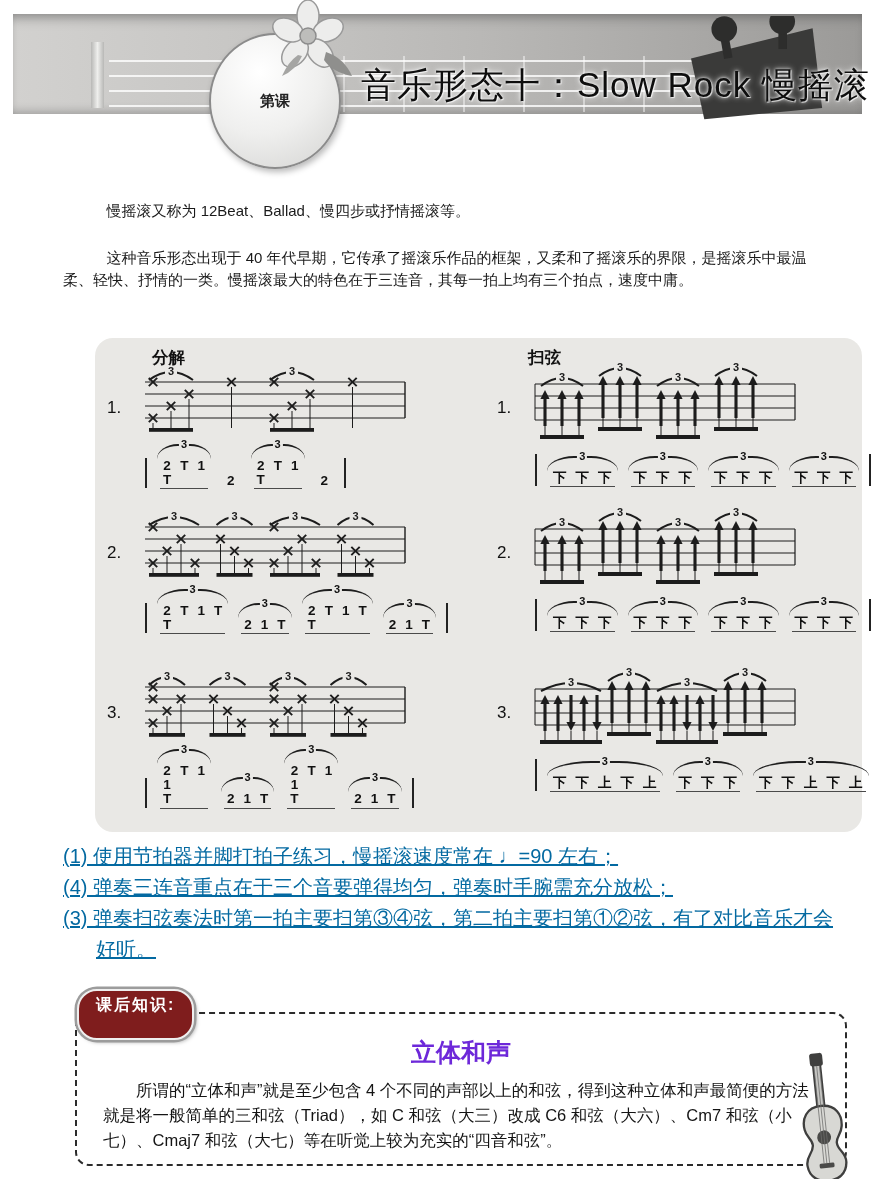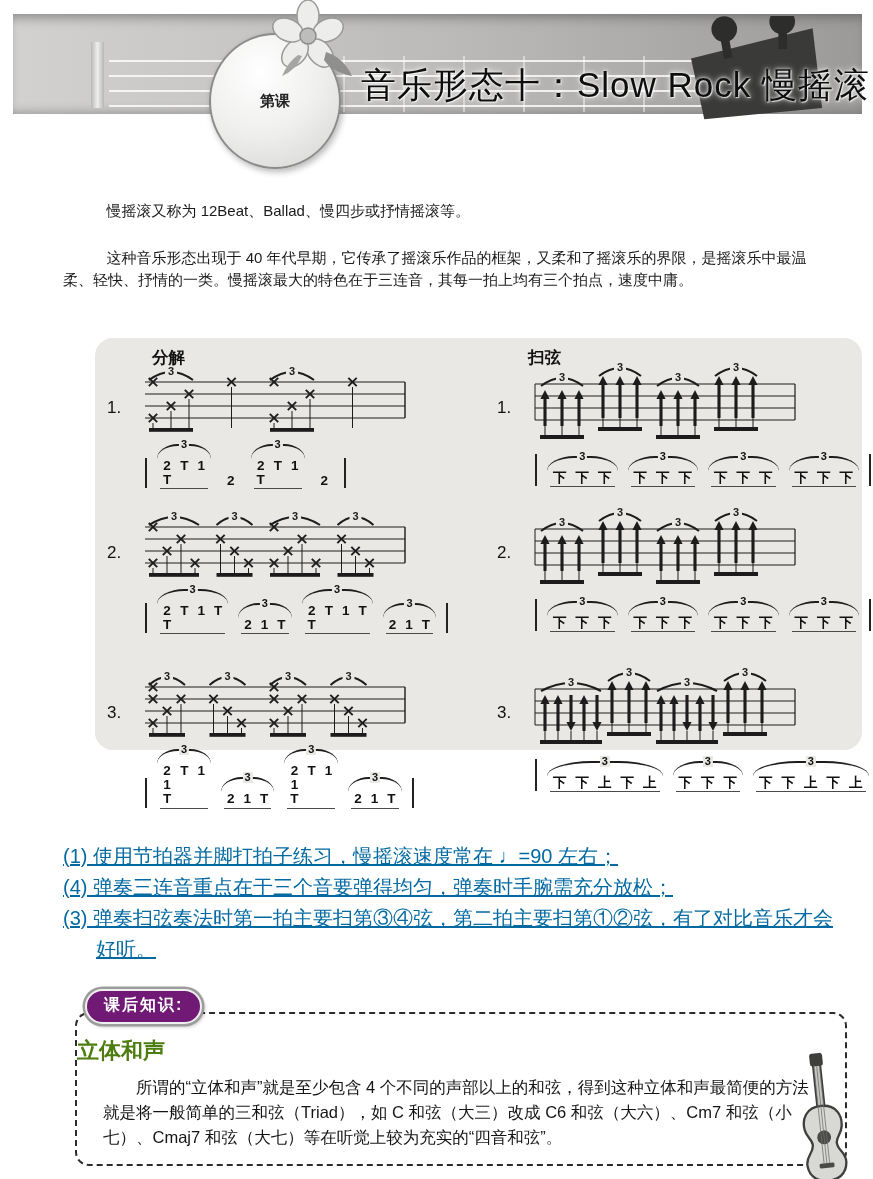--- a/index.html
+++ b/index.html
@@ -26,21 +26,21 @@
   .lsmall{font-size:15px;font-weight:bold;color:#222;}
   .lnum{font-family:"DejaVu Serif",serif;font-style:italic;font-weight:bold;font-size:58px;line-height:1;margin:0 3px;color:#111;}
   .flower{position:absolute;left:256px;top:0px;width:104px;height:80px;}
 
   
   .intro{position:absolute;left:63px;top:200px;width:760px;font-size:15px;line-height:1.45;}
   .intro p{margin:0;text-indent:2.9em;}
   .intro p + p{margin-top:25px;line-height:1.5;}
 
   
-  .nbox{position:absolute;left:95px;top:338px;width:767px;height:412px;background:#e9e8e5;border-radius:18px;}
+  .nbox{position:absolute;left:95px;top:338px;width:767px;height:494px;background:#e9e8e5;border-radius:18px;}
   .nlabel{position:absolute;top:9px;font-size:16.5px;font-weight:600;color:#111;}
   .nlabel.l{left:57px;} .nlabel.r{left:433px;}
   .ncell{position:absolute;display:flex;}
   .ncell .exnum{font-size:17px;width:36px;padding-top:30px;color:#111;}
   .cellstack{display:flex;flex-direction:column;}
   .cellstack svg{overflow:visible;display:block;}
 
   .fing-row{display:flex;align-items:flex-end;margin:8px 0 0 2px;}
   .fbar{width:2px;background:#222;height:30px;margin:0 5px 1px 0;}
   .fbar.end{margin:0 0 1px 5px;}
@@ -53,23 +53,23 @@
   .ftokens{display:flex;gap:9px;padding:0 3px 1px;}
   .ftok{display:flex;flex-direction:column;align-items:center;line-height:1.05;font-size:13.5px;font-weight:bold;color:#111;}
 
   
   .tips{position:absolute;left:63px;top:841px;width:784px;}
   .tips-title{font-size:19px;font-weight:bold;margin-bottom:7px;color:#0d0d0d;}
   .tip{font-size:20px;line-height:1.55;padding-left:33px;text-indent:-33px;color:#0369a1;text-decoration:underline;}
 
   
   .kbox{position:absolute;left:75px;top:1012px;width:768px;height:150px;border:2.5px dashed #2b2b2b;border-radius:14px;}
-  .kbadge{position:absolute;top:-25px;left:8px;background:#701a75;color:#fff;font-size:16px;font-weight:bold;
-    letter-spacing:2px;padding:4px 17px 6px;border-radius:20px;border:2px solid #efefef;box-shadow:0 0 0 2.5px #9c9c9c,2px 2px 4px rgba(0,0,0,.35);}
-  .ktitle{text-align:left;font-size:22px;font-weight:bold;margin-top:22px;color:#4d7c0f;}
+  .kbadge{position:absolute;top:-25px;left:0;background:#7f1d1d;color:#fff;font-size:16px;font-weight:bold;
+    letter-spacing:2px;padding:4px 17px 22px;border-radius:20px;border:2px solid #efefef;box-shadow:0 0 0 2.5px #9c9c9c,2px 2px 4px rgba(0,0,0,.35);}
+  .ktitle{text-align:center;font-size:25px;font-weight:bold;margin-top:22px;color:#6d28d9;}
   .kbody{margin:9px 30px 12px 26px;font-size:16.5px;line-height:1.5;text-indent:2em;color:#141414;}
   .kuke{position:absolute;right:-8px;top:38px;width:62px;height:130px;transform:rotate(-6deg);}
 </style>
 </head>
 <body>
 
 <div class="page">
 
   <div class="banner">
     <div class="bnut"></div>

